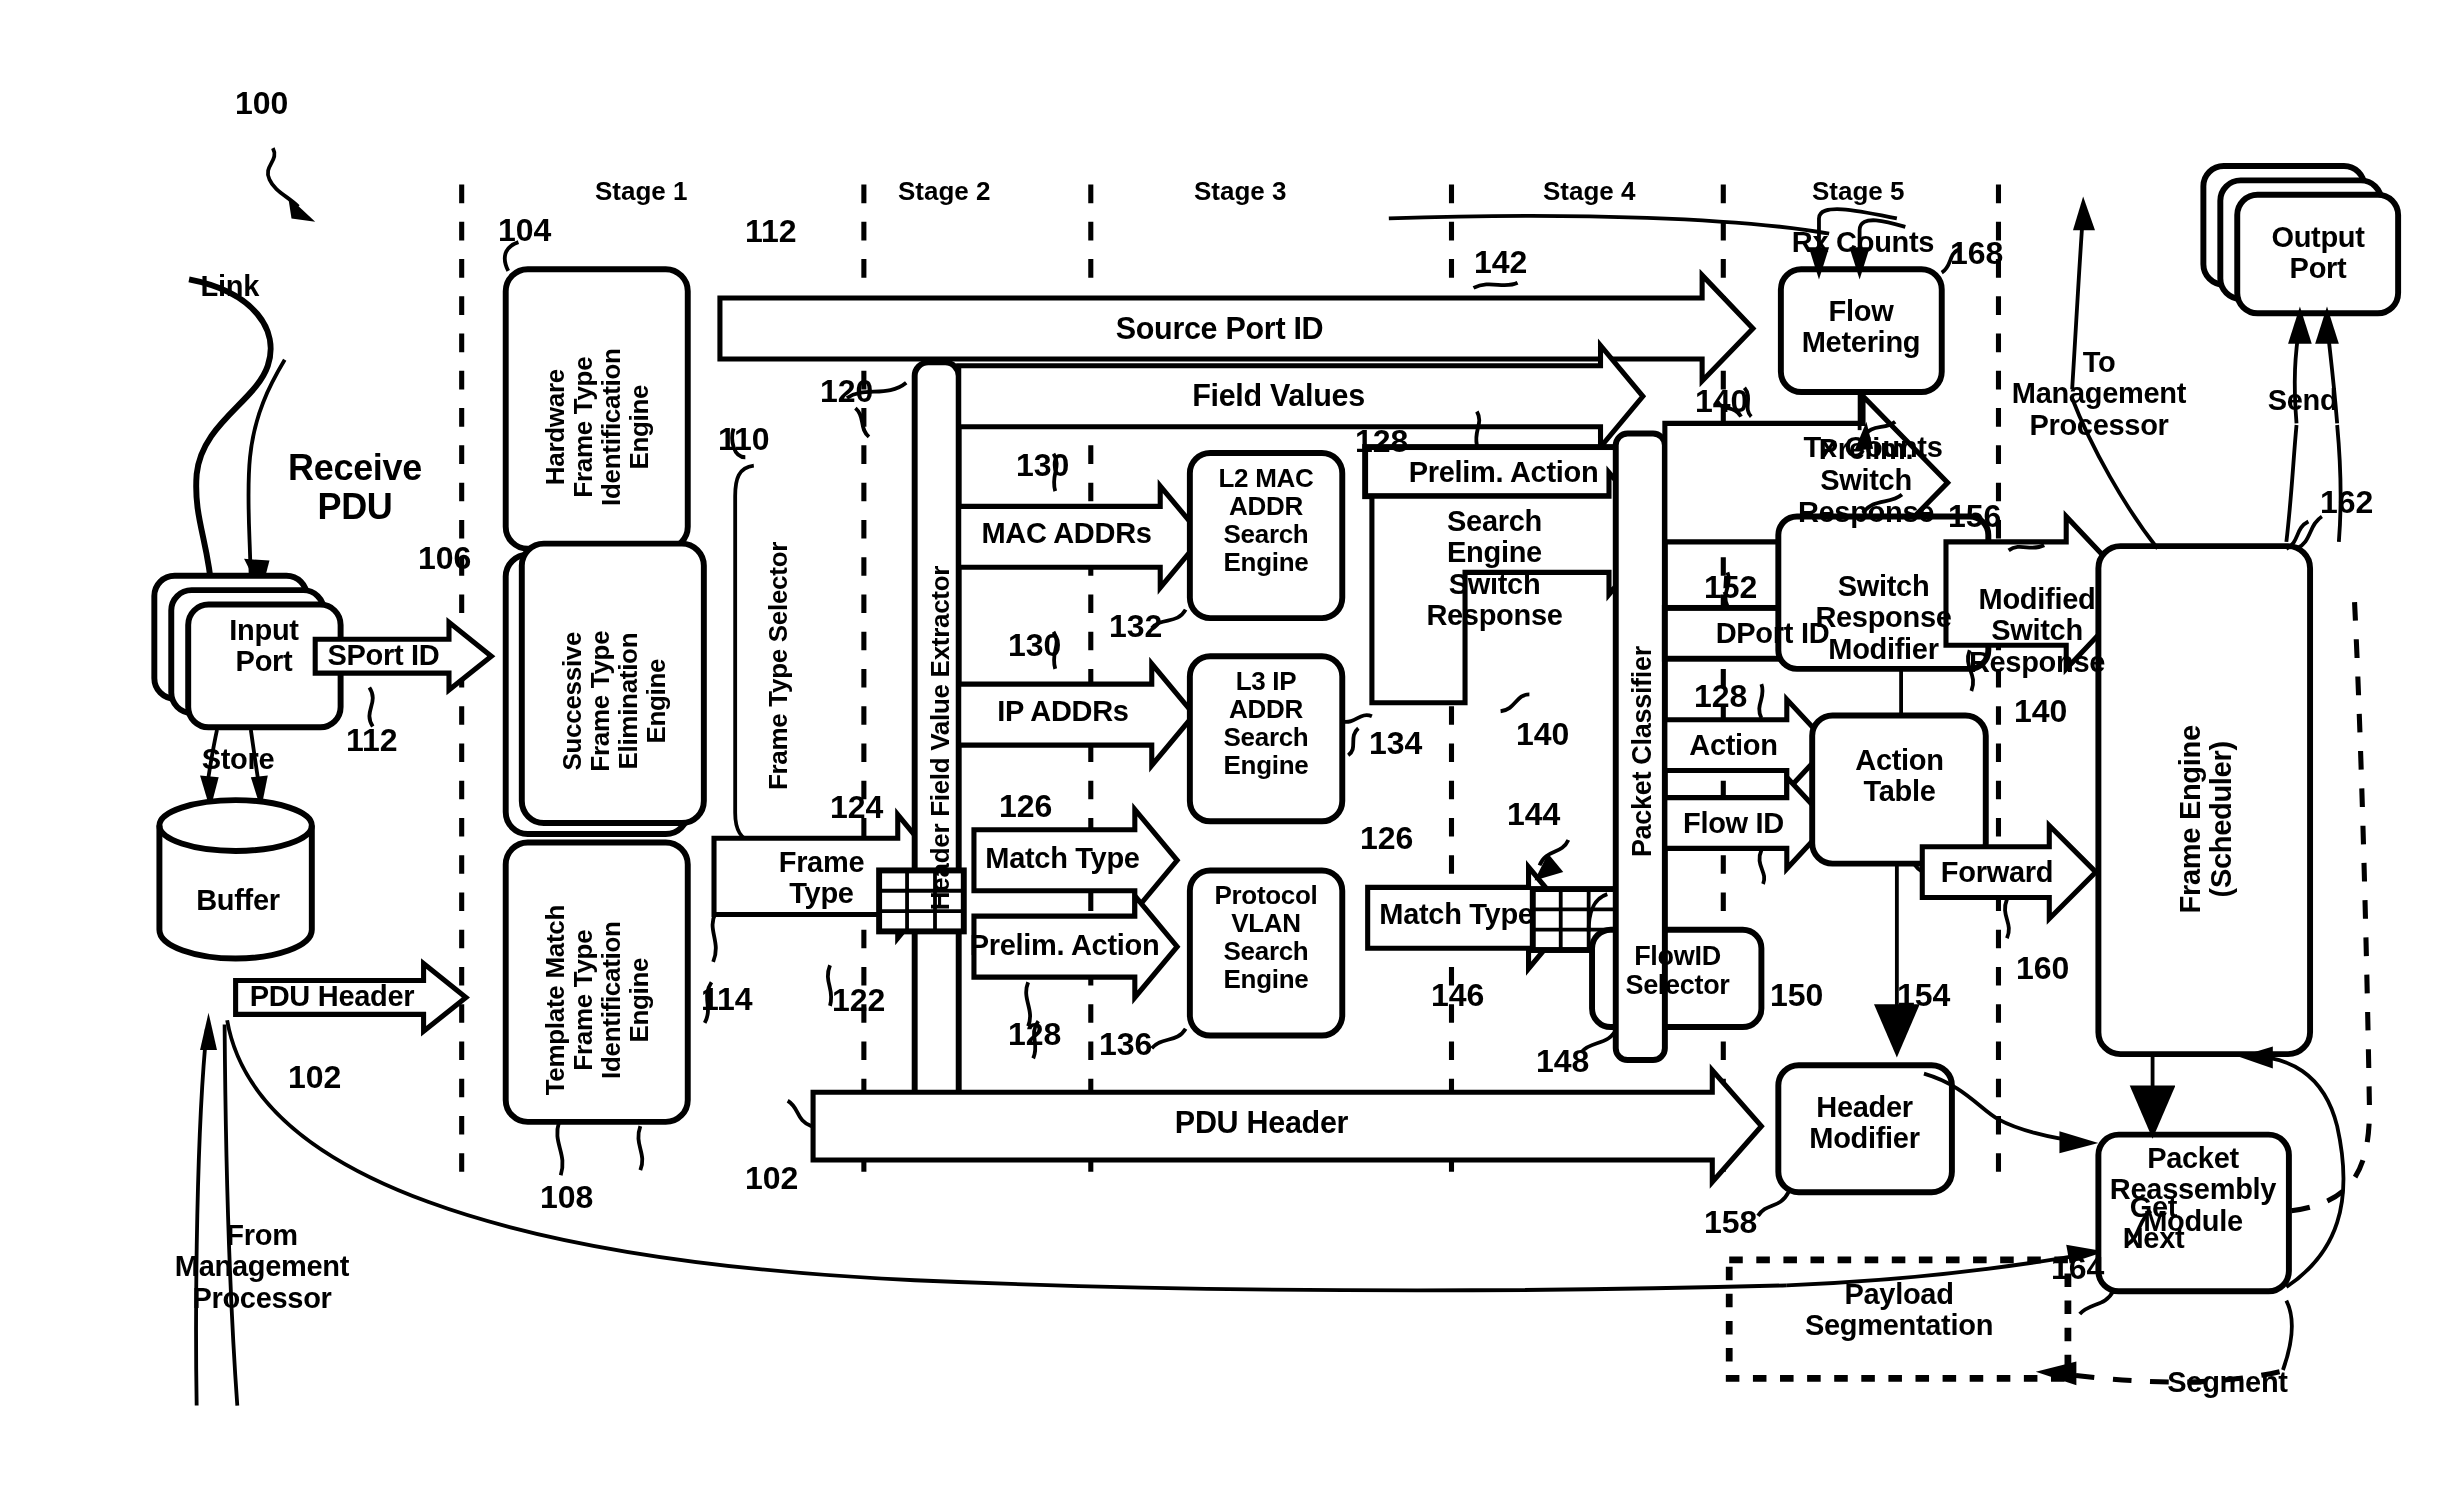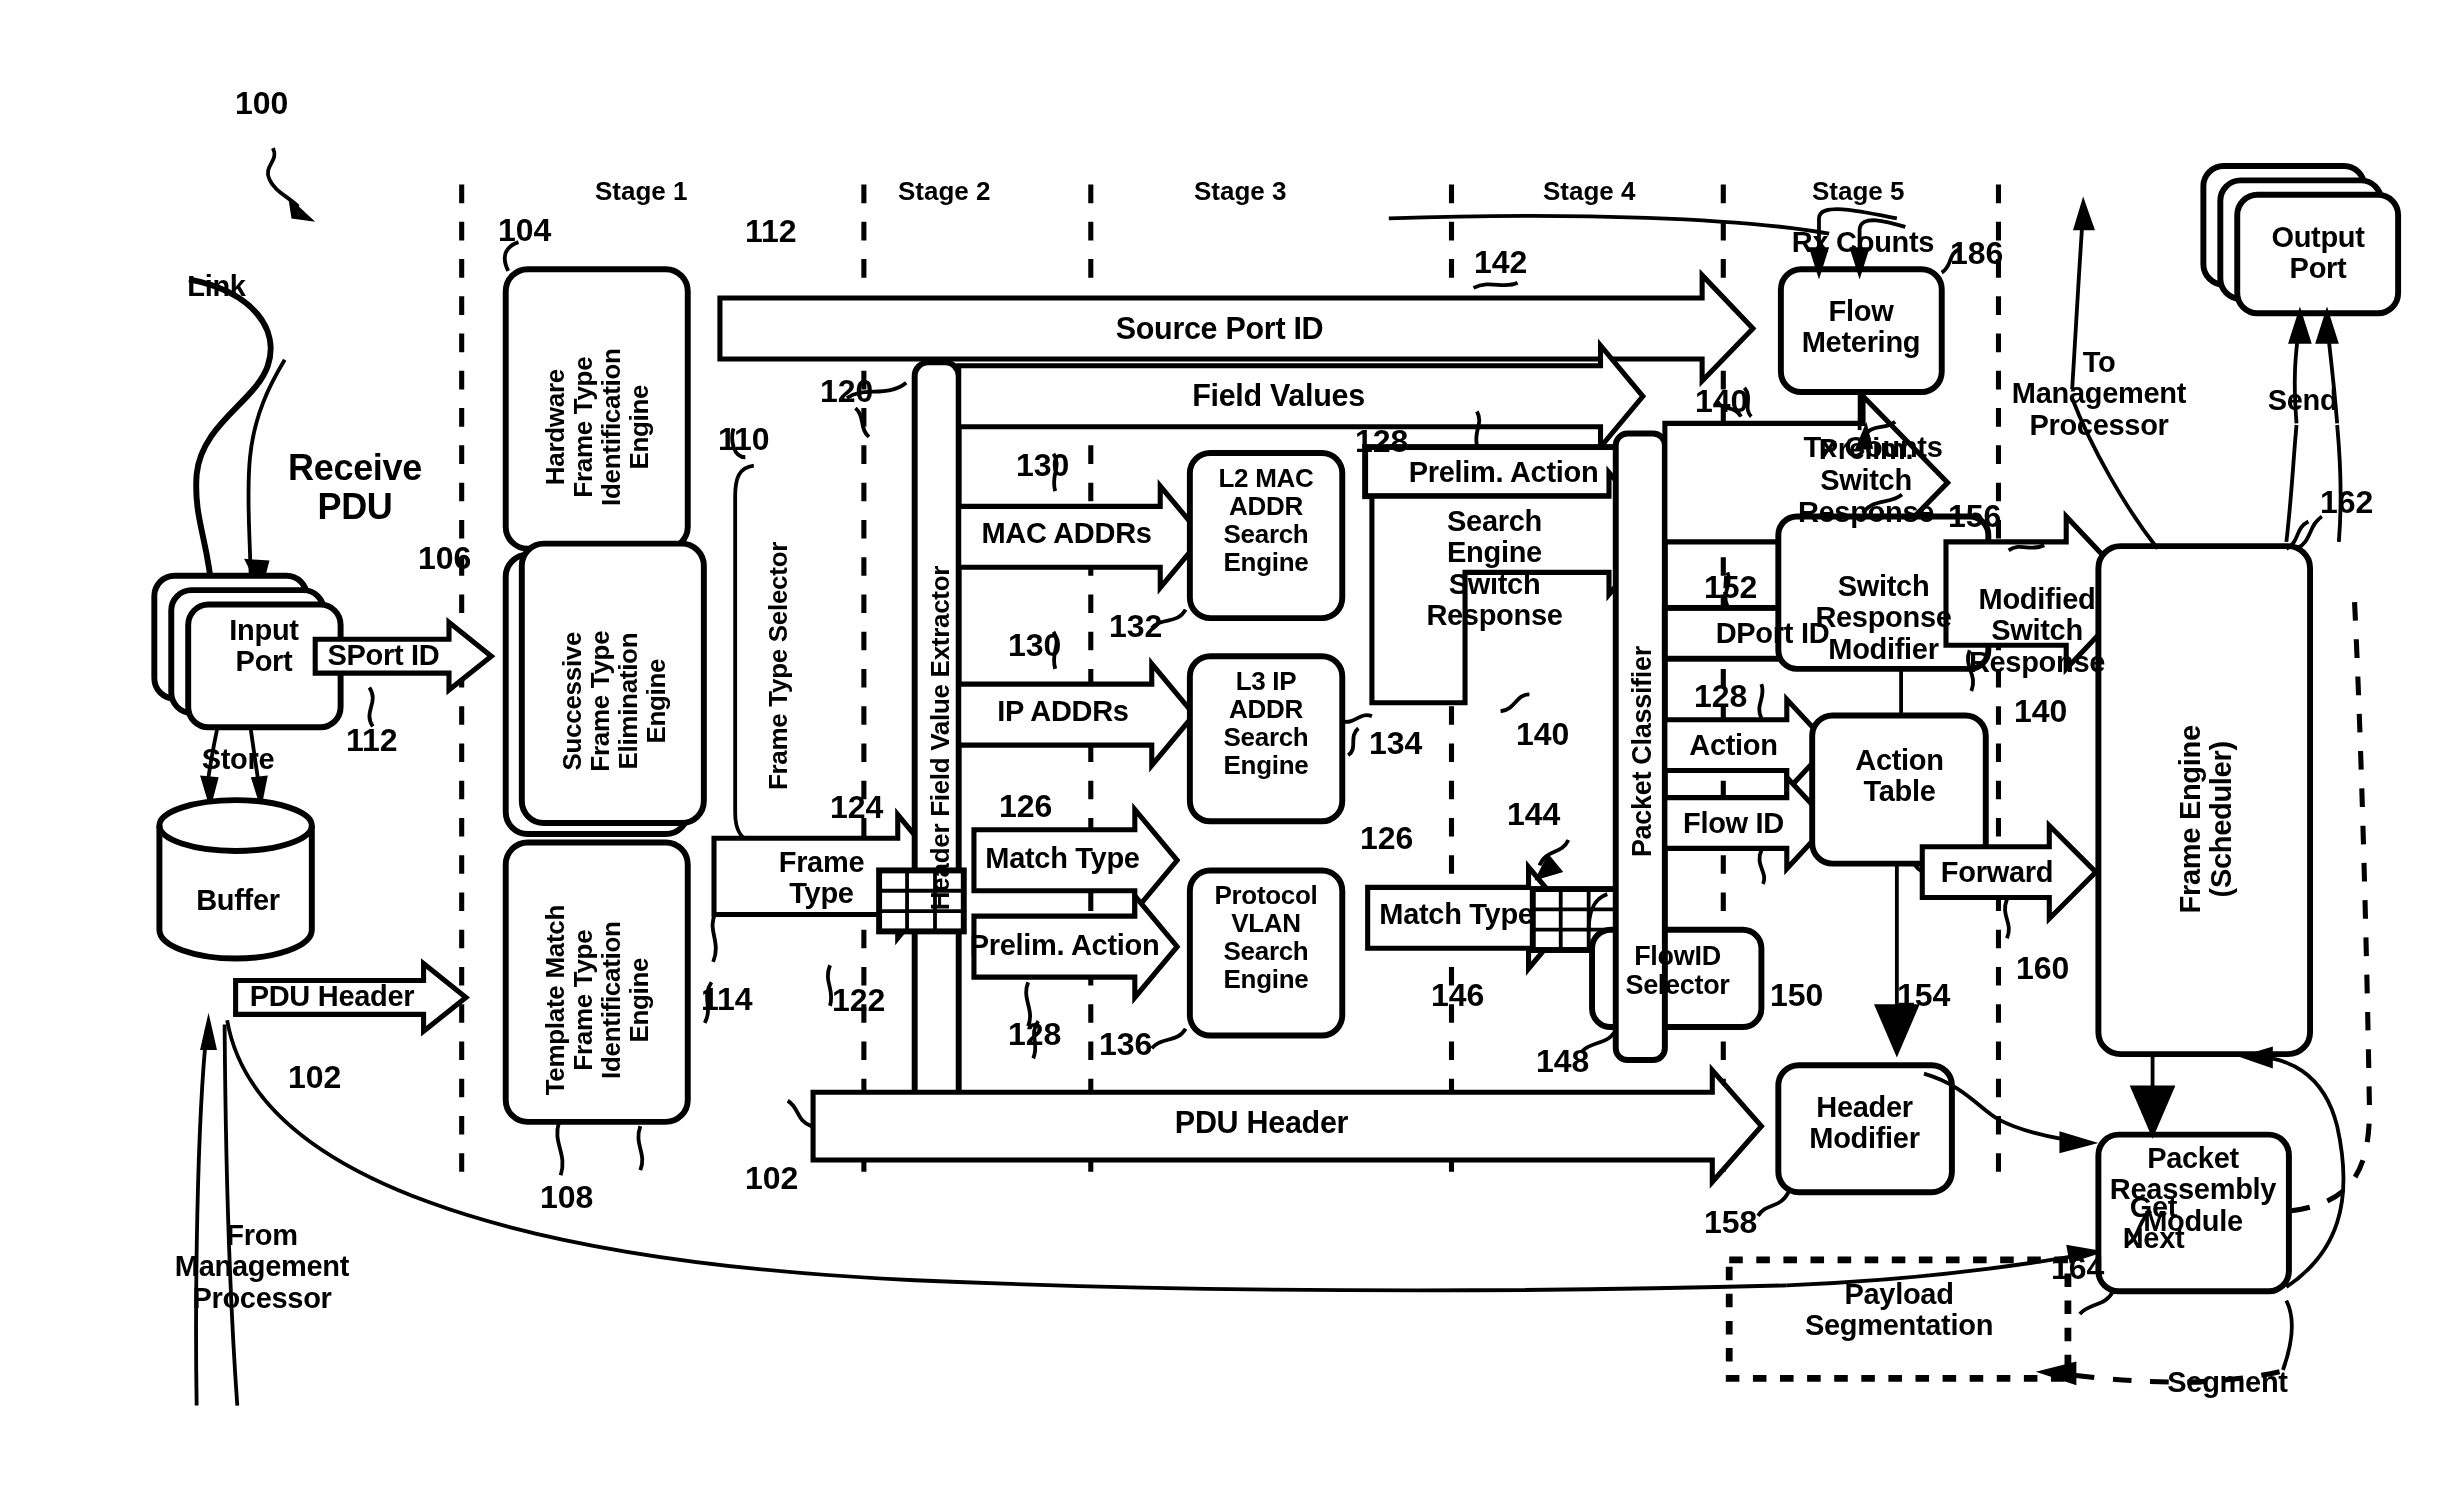--- a/index.html
+++ b/index.html
@@ -347,21 +347,21 @@
   </svg>
 
   <div class="num" style="left:235px;top:85px;">100</div>
 
   <div class="stagelbl" style="left:595px;top:176px;">Stage 1</div>
   <div class="stagelbl" style="left:898px;top:176px;">Stage 2</div>
   <div class="stagelbl" style="left:1194px;top:176px;">Stage 3</div>
   <div class="stagelbl" style="left:1543px;top:176px;">Stage 4</div>
   <div class="stagelbl" style="left:1812px;top:176px;">Stage 5</div>
 
-  <div class="lbl" style="left:174px;top:271px;font-size:29px;width:85px;">Link</div>
+  <div class="lbl" style="left:174px;top:271px;font-size:29px;width:85px;text-align:right;">Link</div>
   <div class="lbl" style="left:279px;top:449px;font-size:36px;width:152px;">Receive
 PDU</div>
   <div class="lbl" style="left:196px;top:615px;font-size:29px;width:136px;">Input
 Port</div>
   <div class="lbl" style="left:320px;top:640px;font-size:29px;width:127px;">SPort ID</div>
   <div class="lbl" style="left:183px;top:744px;font-size:29px;width:110px;">Store</div>
   <div class="lbl" style="left:183px;top:885px;font-size:29px;width:110px;">Buffer</div>
   <div class="lbl" style="left:239px;top:981px;font-size:29px;width:186px;">PDU Header</div>
   <div class="lbl" style="left:152px;top:1220px;font-size:29px;width:220px;">From
 Management
@@ -479,21 +479,21 @@
   <div class="num" style="left:1516px;top:716px;">140</div>
   <div class="num" style="left:1507px;top:796px;">144</div>
   <div class="num" style="left:1431px;top:977px;">146</div>
   <div class="num" style="left:1536px;top:1043px;">148</div>
   <div class="num" style="left:1695px;top:383px;">140</div>
   <div class="num" style="left:1704px;top:569px;">152</div>
   <div class="num" style="left:1694px;top:678px;">128</div>
   <div class="num" style="left:1770px;top:977px;">150</div>
   <div class="num" style="left:1897px;top:977px;">154</div>
   <div class="num" style="left:1948px;top:498px;">156</div>
-  <div class="num" style="left:1950px;top:235px;">186</div>
+  <div class="num" style="left:1950px;top:235px;">168</div>
   <div class="num" style="left:2014px;top:693px;">140</div>
   <div class="num" style="left:2016px;top:950px;">160</div>
   <div class="num" style="left:2320px;top:484px;">162</div>
   <div class="num" style="left:1704px;top:1204px;">158</div>
   <div class="num" style="left:2051px;top:1250px;">164</div>
   <div class="num" style="left:745px;top:1160px;">102</div>
 
 </div>
 
 

